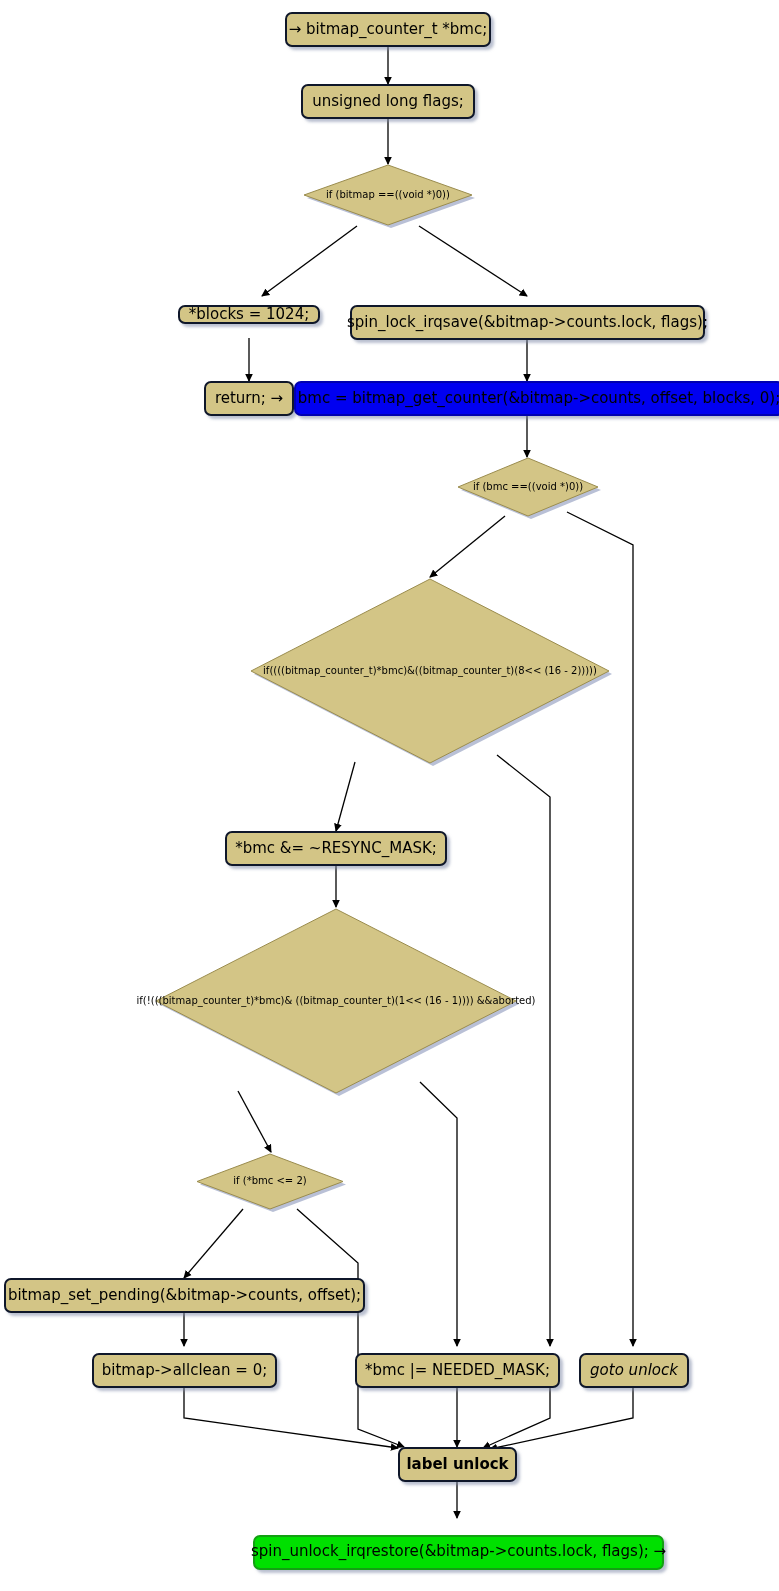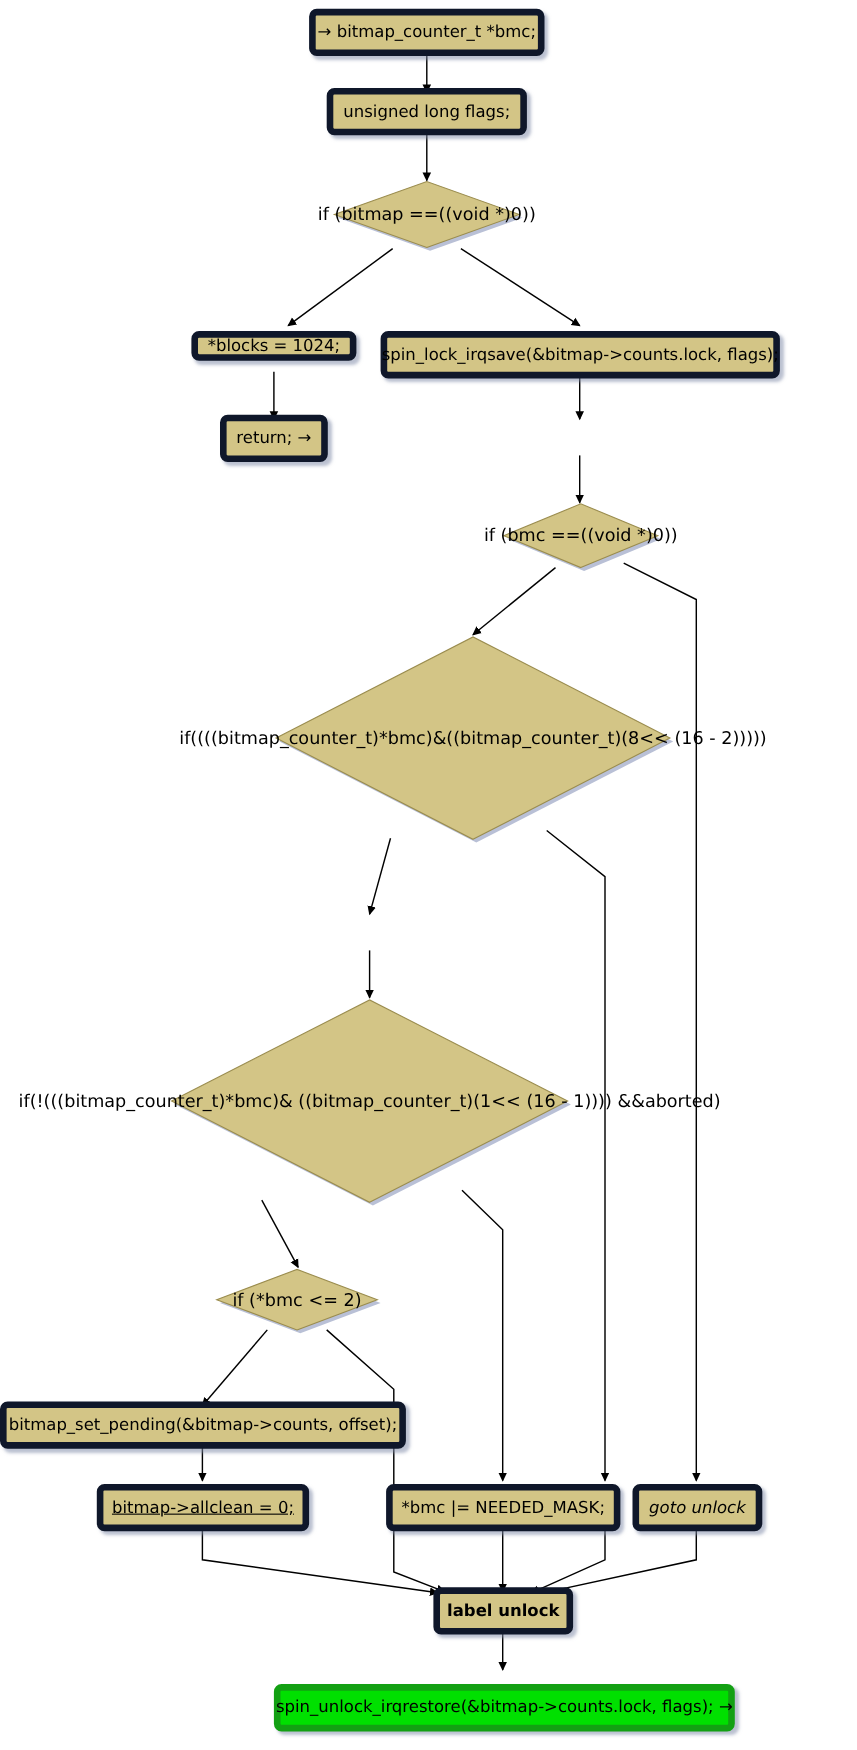--- a/index.html
+++ b/index.html
@@ -1,29 +1,29 @@
 <!DOCTYPE html>
 <html><head>
 <meta charset="utf-8">
 <style>
   html,body{margin:0;padding:0;background:#ffffff;}
   body{width:779px;height:1591px;font-family:"DejaVu Sans","Liberation Sans",sans-serif;}
   #canvas{position:relative;width:779px;height:1591px;overflow:hidden;background:#ffffff;}
   svg#edges{position:absolute;left:0;top:0;width:779px;height:1591px;}
   .node{position:absolute;box-sizing:border-box;display:flex;align-items:center;justify-content:center;}
-  .box{border:6px solid #0f172a;border-radius:7px;background:#d3c586;
+  .box{border:2px solid #0f172a;border-radius:7px;background:#d3c586;
        box-shadow:3px 3px 3px rgba(130,140,170,.55);
        font-size:15px;color:#000;white-space:nowrap;padding:0 9px;line-height:1.15;}
   .box.blue{background:#0000f0;border-color:#0000b0;color:#000;}
   .box.green{background:#00e000;border-color:#13a013;color:#000;margin-top:33px;}
   .dia{position:absolute;}
   .dia svg{position:absolute;left:0;top:0;overflow:visible;}
   .dia .dtext{position:absolute;left:0;top:0;width:100%;height:100%;
        display:flex;align-items:center;justify-content:center;text-align:center;
-       font-size:16px;color:#000;line-height:1.22;white-space:pre;pointer-events:none;}
+       font-size:10px;color:#000;line-height:1.22;white-space:pre;pointer-events:none;}
 </style>
 </head>
 <body>
 
 <div id="canvas">
 
   <svg id="edges" viewBox="0 0 779 1591">
     <defs>
       <marker id="ah" markerWidth="9" markerHeight="9" refX="7.2" refY="4.5" orient="auto" markerUnits="userSpaceOnUse">
         <path d="M0,0.6 L8.2,4.5 L0,8.4 z" fill="#000"></path>
@@ -76,37 +76,43 @@
   </div>
 
   <div class="node" style="left:361px;top:307px;width:333px;height:31px;">
     <div class="box" style="width:100%;height:100%;display:flex;align-items:center;justify-content:center;">spin_lock_irqsave(&amp;bitmap-&gt;counts.lock, flags);</div>
   </div>
 
   <div class="node" style="left:211px;top:383px;width:76px;height:31px;">
     <div class="box" style="width:100%;height:100%;display:flex;align-items:center;justify-content:center;">return; →</div>
   </div>
 
+  <div class="node" style="left:305px;top:383px;width:468px;height:31px;">
+    <div class="box blue" style="width:100%;height:100%;display:flex;align-items:center;justify-content:center;">bmc = bitmap_get_counter(&amp;bitmap-&gt;counts, offset, blocks, 0);</div>
+  </div>
 
   <div class="dia" style="left:457px;top:457px;width:142px;height:60px;">
     <svg width="142" height="60" viewBox="0 0 142 60">
       <path d="M71,59 L141,30 L71,1 L1,30 z" fill="#b9c0d6" transform="translate(3,3)"></path>
       <path d="M71,59 L141,30 L71,1 L1,30 z" fill="#d3c586" stroke="#9a8c4e" stroke-width="1"></path>
     </svg>
     <div class="dtext"><span>if (bmc ==</span><br><span>((void *)0))</span></div>
   </div>
 
   <div class="dia" style="left:250px;top:578px;width:360px;height:186px;">
     <svg width="360" height="186" viewBox="0 0 360 186">
       <path d="M180,185 L359,93 L180,1 L1,93 z" fill="#b9c0d6" transform="translate(3,3)"></path>
       <path d="M180,185 L359,93 L180,1 L1,93 z" fill="#d3c586" stroke="#9a8c4e" stroke-width="1"></path>
     </svg>
     <div class="dtext"><span>if</span><br><span>((((bitmap_counter_t)*bmc)</span><br><span>&amp;</span><br><span>((bitmap_counter_t)(8</span><br><span>&lt;&lt; (16 - 2)))))</span></div>
   </div>
 
+  <div class="node" style="left:236px;top:833px;width:200px;height:31px;">
+    <div class="box" style="width:100%;height:100%;display:flex;align-items:center;justify-content:center;">*bmc &amp;= ~RESYNC_MASK;</div>
+  </div>
 
   <div class="dia" style="left:155px;top:908px;width:362px;height:186px;">
     <svg width="362" height="186" viewBox="0 0 362 186">
       <path d="M181,185 L361,93 L181,1 L1,93 z" fill="#b9c0d6" transform="translate(3,3)"></path>
       <path d="M181,185 L361,93 L181,1 L1,93 z" fill="#d3c586" stroke="#9a8c4e" stroke-width="1"></path>
     </svg>
     <div class="dtext"><span>if</span><br><span>(!(((bitmap_counter_t)*bmc)</span><br><span>&amp; ((bitmap_counter_t)(1</span><br><span>&lt;&lt; (16 - 1)))) &amp;&amp;</span><br><span>aborted)</span></div>
   </div>
 
   <div class="dia" style="left:196px;top:1153px;width:148px;height:57px;">
@@ -114,21 +120,21 @@
       <path d="M74,56 L147,28.5 L74,1 L1,28.5 z" fill="#b9c0d6" transform="translate(3,3)"></path>
       <path d="M74,56 L147,28.5 L74,1 L1,28.5 z" fill="#d3c586" stroke="#9a8c4e" stroke-width="1"></path>
     </svg>
     <div class="dtext"><span>if (*bmc &lt;= 2)</span></div>
   </div>
 
   <div class="node" style="left:15px;top:1280px;width:339px;height:31px;">
     <div class="box" style="width:100%;height:100%;display:flex;align-items:center;justify-content:center;">bitmap_set_pending(&amp;bitmap-&gt;counts, offset);</div>
   </div>
 
-  <div class="node" style="left:103px;top:1355px;width:163px;height:31px;text-decoration:underline;">
+  <div class="node" style="left:103px;top:1355px;width:163px;height:31px;">
     <div class="box" style="width:100%;height:100%;display:flex;align-items:center;justify-content:center;">bitmap-&gt;allclean = 0;</div>
   </div>
 
   <div class="node" style="left:366px;top:1355px;width:183px;height:31px;">
     <div class="box" style="width:100%;height:100%;display:flex;align-items:center;justify-content:center;">*bmc |= NEEDED_MASK;</div>
   </div>
 
   <div class="node" style="left:586px;top:1355px;width:96px;height:31px;">
     <div class="box" style="width:100%;height:100%;display:flex;align-items:center;justify-content:center;font-style:italic;">goto unlock</div>
   </div>

